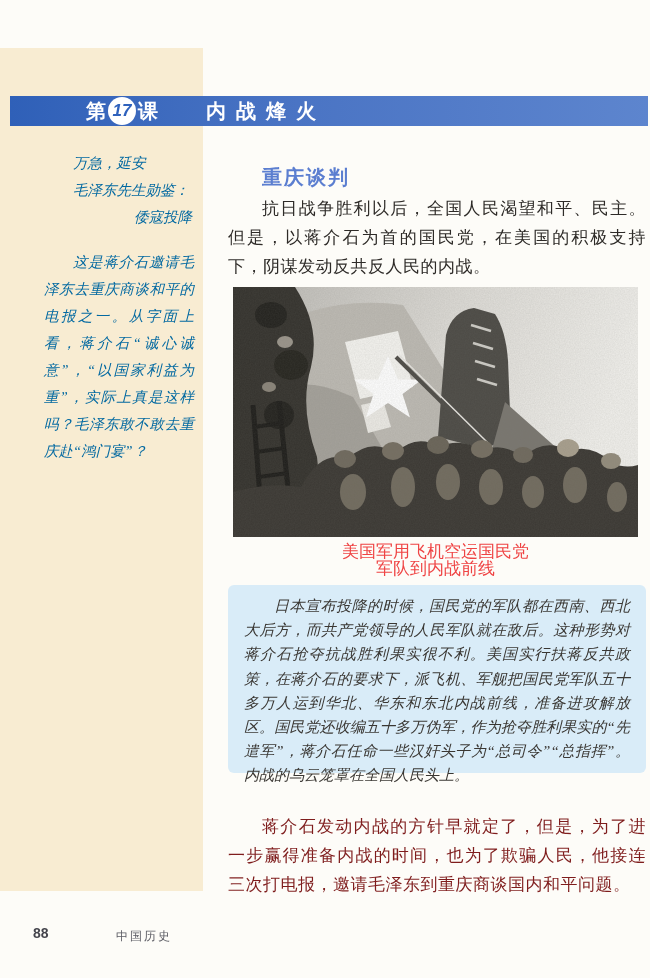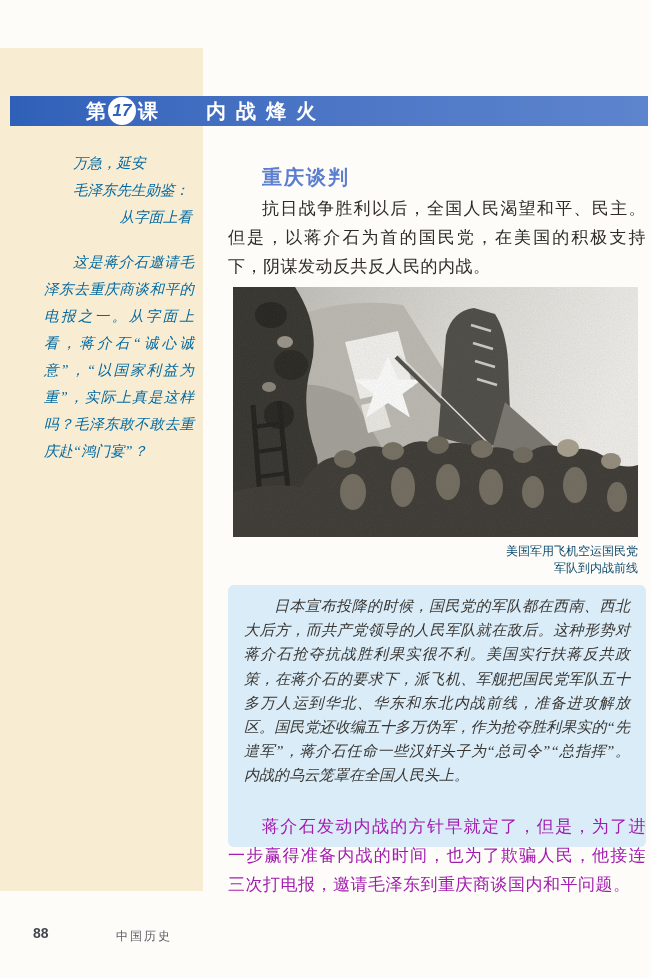--- a/index.html
+++ b/index.html
@@ -50,32 +50,32 @@
     position:absolute;left:228px;top:194px;width:418px;
     font-size:17px;line-height:29px;color:#2e2b28;
     text-align:justify;text-indent:2em;letter-spacing:0.5px;margin:0;
   }
   .photo-fig{
     position:absolute;left:233px;top:287px;width:405px;height:250px;
   }
   .photo-fig svg{display:block;}
   .caption{
     position:absolute;left:233px;top:543px;width:405px;
-    text-align:right;font-size:12px;line-height:17px;color:#0c4a6e;
+    text-align:center;font-size:17px;line-height:17px;color:#ef4444;
   }
   .bluebox{
-    position:absolute;left:228px;top:585px;width:418px;height:262px;
+    position:absolute;left:228px;top:585px;width:418px;height:188px;
     background:#d9ecf8;border-radius:6px;
     padding:9px 16px;box-sizing:border-box;
     font-style:italic;font-size:15px;line-height:24.2px;color:#3a3733;
     text-align:justify;text-indent:2em;
   }
   .para2{
     position:absolute;left:228px;top:812px;width:418px;
-    font-size:17px;line-height:29px;color:#a21caf;
+    font-size:17px;line-height:29px;color:#7f1d1d;
     text-align:justify;text-indent:2em;letter-spacing:0.5px;margin:0;
   }
   
   .page-num{
     position:absolute;left:33px;top:925px;
     font-family:"Liberation Sans","DejaVu Sans",sans-serif;
     font-size:14px;font-weight:bold;color:#44444c;
   }
   .book-title{
     position:absolute;left:76px;top:928px;
@@ -92,21 +92,21 @@
   <div class="banner">
     <span class="prefix">第</span>
     <span class="num-badge">17</span>
     <span class="suffix">课</span>
     <span class="lesson-title">内战烽火</span>
   </div>
 
   <div class="sidebar">
     <p class="tg-address">万急，延安</p>
     <p class="tg-salutation">毛泽东先生勋鉴：</p>
-    <p class="tg-date">从字面上看</p>
+    <p class="tg-date">倭寇投降</p>
     <p class="commentary">这是蒋介石邀请毛泽东去重庆商谈和平的电报之一。从字面上看，蒋介石“诚心诚意”，“以国家利益为重”，实际上真是这样吗？毛泽东敢不敢去重庆赴“鸿门宴”？</p>
   </div>
 
   <div class="section-title">重庆谈判</div>
 
   <p class="para1">抗日战争胜利以后，全国人民渴望和平、民主。但是，以蒋介石为首的国民党，在美国的积极支持下，阴谋发动反共反人民的内战。</p>
 
   <div class="photo-fig">
     <svg width="405" height="250" viewBox="0 0 405 250">
       <defs>

